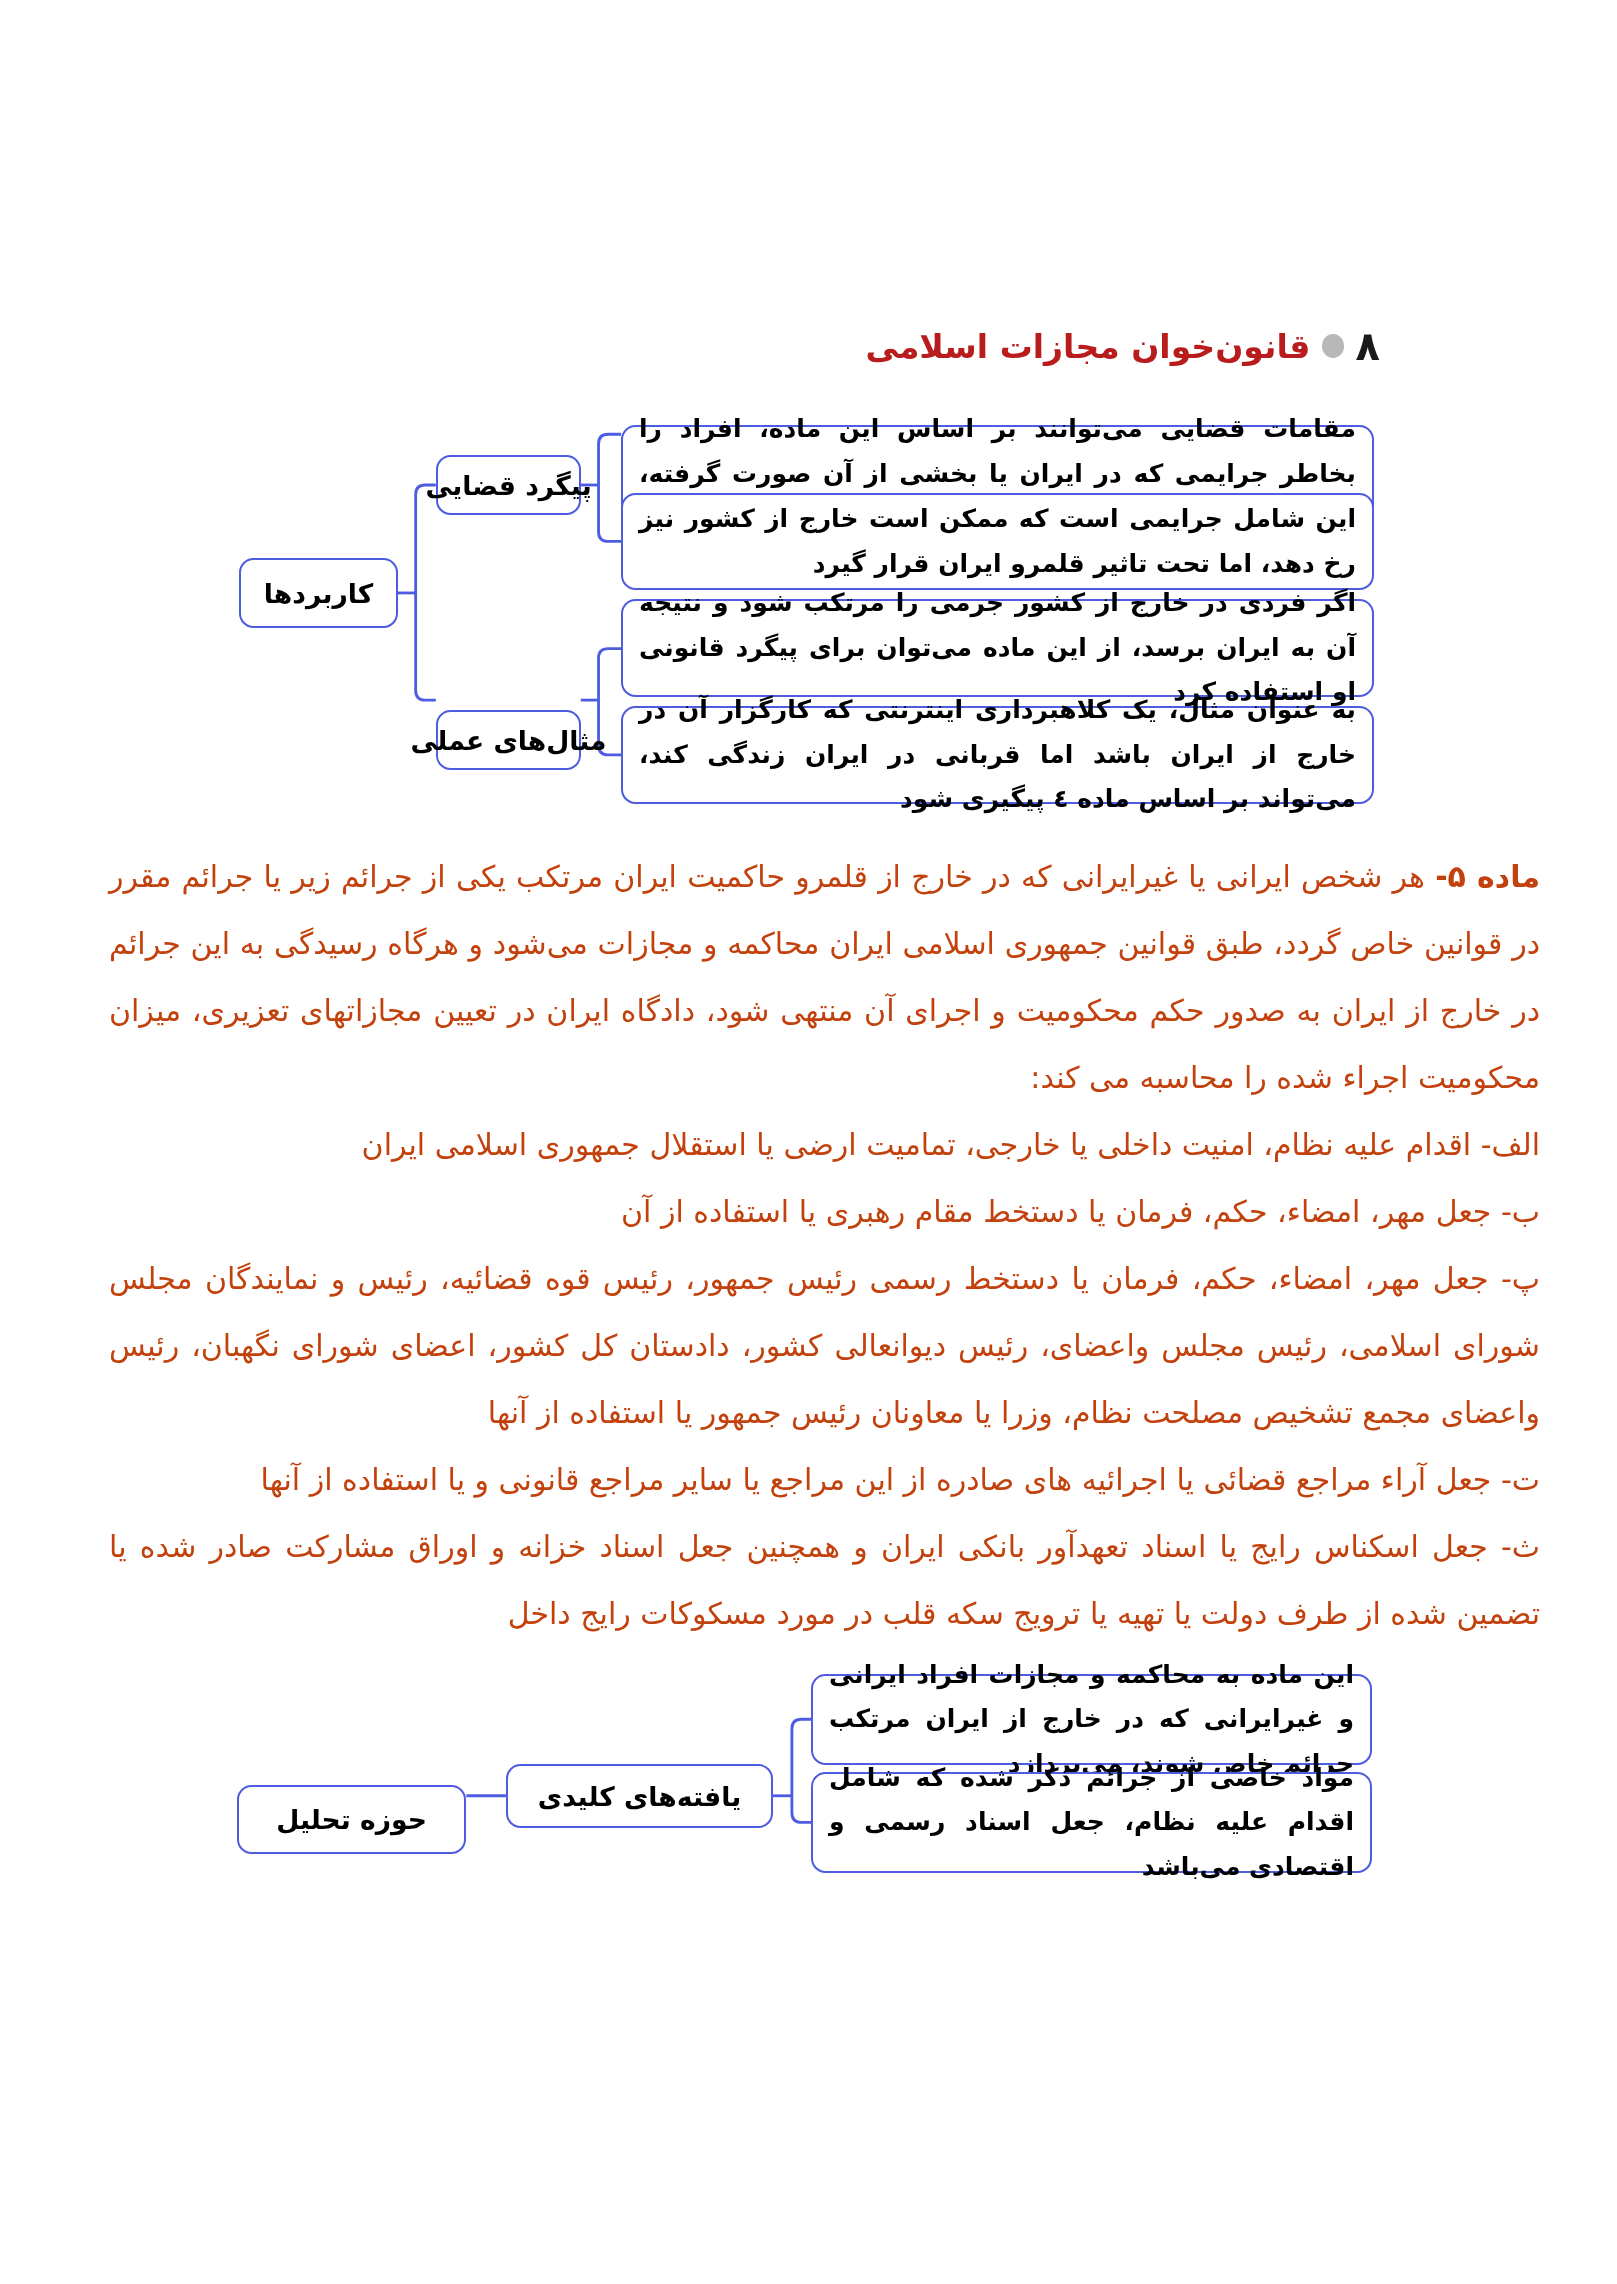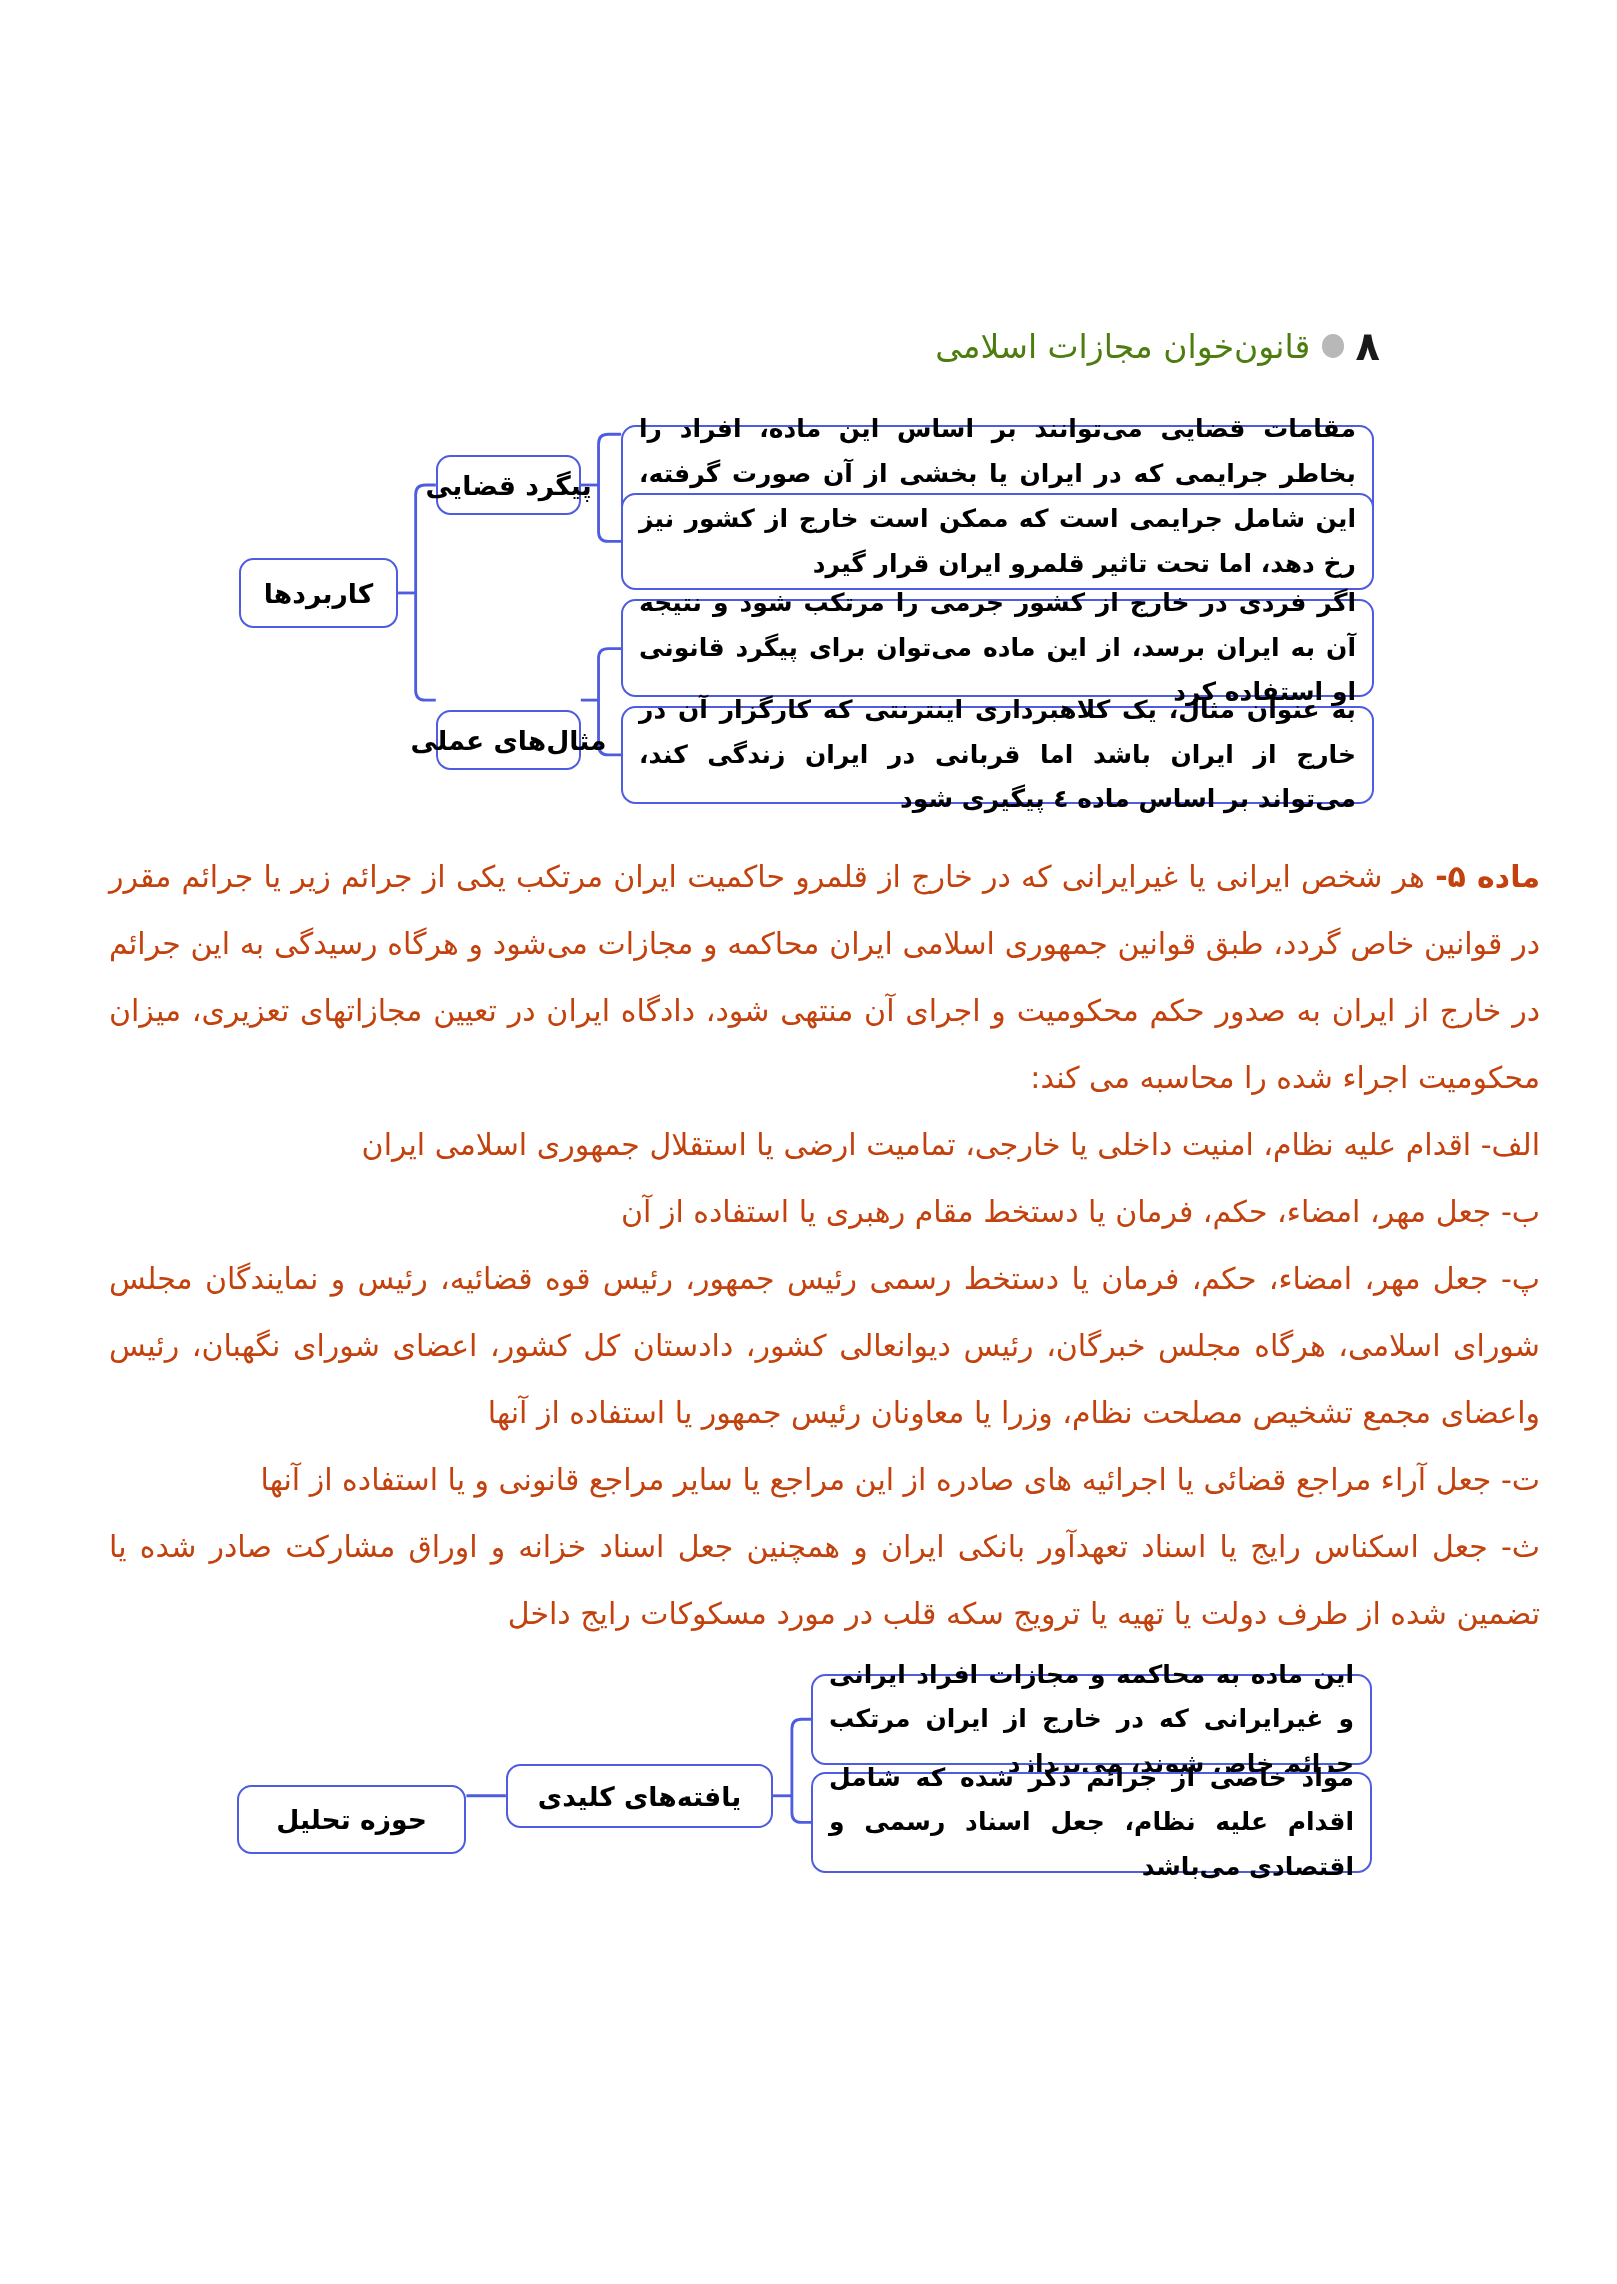--- a/index.html
+++ b/index.html
@@ -15,21 +15,21 @@
   .header{
     position:absolute;top:316px;right:237px;height:60px;
     display:flex;flex-direction:row;align-items:center;gap:11.3px;
     direction:rtl;
   }
   .page-num{font-size:40px;font-weight:700;color:#1a1a1a;line-height:1;}
   .dot{
     width:22.6px;height:24px;border-radius:50%;
     background:#b8b8b8;display:inline-block;
   }
-  .page-title{font-size:33px;font-weight:400;color:#4d7c0f;line-height:1;margin-left:28px;}
+  .page-title{font-size:33px;font-weight:700;color:#b91c1c;line-height:1;margin-left:28px;}
 
   
   .dbox{
     position:absolute;box-sizing:border-box;
     border:2.8px solid #4d5ce0;border-radius:14.5px;
     background:#ffffff;direction:rtl;
   }
   .labelbox{
     display:flex;align-items:center;justify-content:center;
     font-weight:700;font-size:26.6px;white-space:nowrap;color:#000;
@@ -103,21 +103,21 @@
 
     <div class="dbox itembox" style="left:622px;top:706px;width:753px;height:98px;">
       <div class="txt">به عنوان مثال، یک کلاهبرداری اینترنتی که کارگزار آن در خارج از ایران باشد اما قربانی در ایران زندگی کند، می‌تواند بر اساس ماده ٤ پیگیری شود</div>
     </div>
   </div>
 
   <div class="article">
     <p><span class="lead-bold">ماده ۵-</span><span> هر شخص ایرانی یا غیرایرانی که در خارج از قلمرو حاکمیت ایران مرتکب یکی از جرائم زیر یا جرائم مقرر در قوانین خاص گردد، طبق قوانین جمهوری اسلامی ایران محاکمه و مجازات می‌شود و هرگاه رسیدگی به این جرائم در خارج از ایران به صدور حکم محکومیت و اجرای آن منتهی شود، دادگاه ایران در تعیین مجازاتهای تعزیری، میزان محکومیت اجراء شده را محاسبه می کند:</span></p>
     <p>الف- اقدام علیه نظام، امنیت داخلی یا خارجی، تمامیت ارضی یا استقلال جمهوری اسلامی ایران</p>
     <p>ب- جعل مهر، امضاء، حکم، فرمان یا دستخط مقام رهبری یا استفاده از آن</p>
-    <p>پ- جعل مهر، امضاء، حکم، فرمان یا دستخط رسمی رئیس جمهور، رئیس قوه قضائیه، رئیس و نمایندگان مجلس شورای اسلامی، هرگاه مجلس خبرگان، رئیس دیوانعالی کشور، دادستان کل کشور، اعضای شورای نگهبان، رئیس واعضای مجمع تشخیص مصلحت نظام، وزرا یا معاونان رئیس جمهور یا استفاده از آنها</p>
+    <p>پ- جعل مهر، امضاء، حکم، فرمان یا دستخط رسمی رئیس جمهور، رئیس قوه قضائیه، رئیس و نمایندگان مجلس شورای اسلامی، رئیس مجلس واعضای، رئیس دیوانعالی کشور، دادستان کل کشور، اعضای شورای نگهبان، رئیس واعضای مجمع تشخیص مصلحت نظام، وزرا یا معاونان رئیس جمهور یا استفاده از آنها</p>
     <p>ت- جعل آراء مراجع قضائی یا اجرائیه های صادره از این مراجع یا سایر مراجع قانونی و یا استفاده از آنها</p>
     <p>ث- جعل اسکناس رایج یا اسناد تعهدآور بانکی ایران و همچنین جعل اسناد خزانه و اوراق مشارکت صادر شده یا تضمین شده از طرف دولت یا تهیه یا ترویج سکه قلب در مورد مسکوکات رایج داخل</p>
   </div>
 
   <div>
     <div class="dbox labelbox" style="left:238px;top:1761px;width:229px;height:69px;margin-top:24px;">حوزه تحلیل</div>
 
     <div class="dbox labelbox" style="left:507px;top:1764px;width:267px;height:64px;">یافته‌های کلیدی</div>
 
     <div class="dbox itembox" style="left:812px;top:1674px;width:561px;height:91px;">

